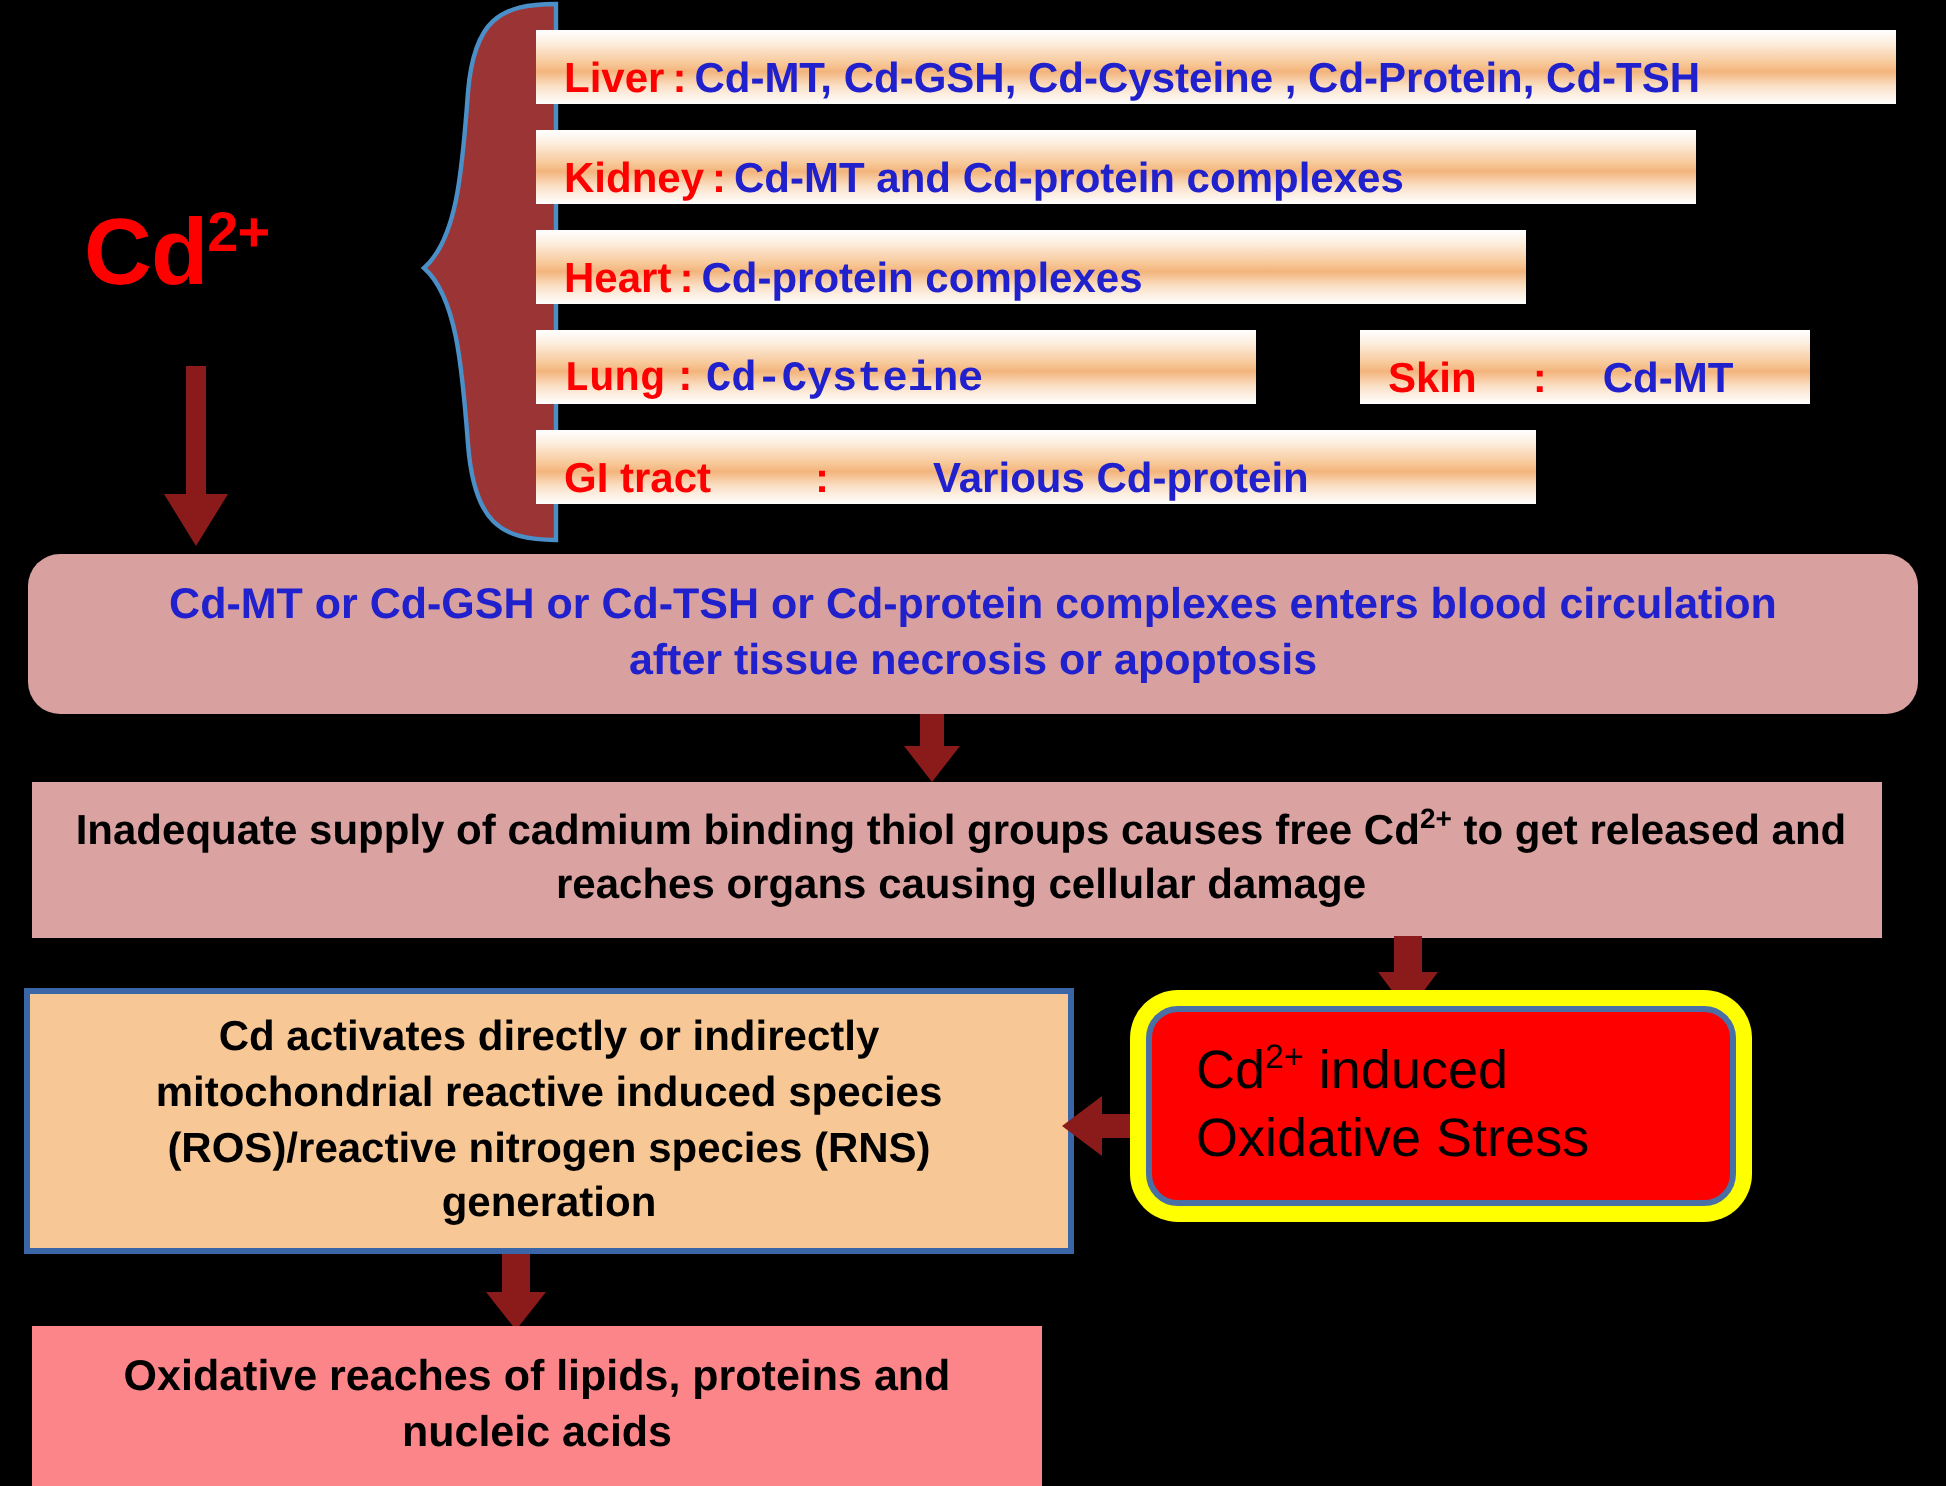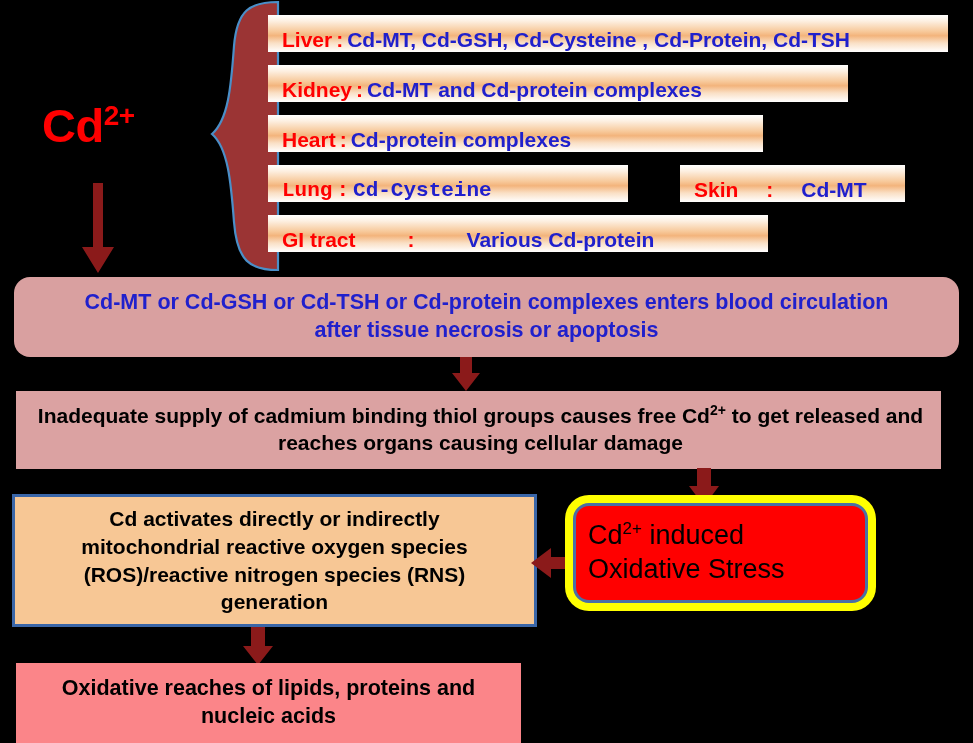--- a/index.html
+++ b/index.html
@@ -116,21 +116,21 @@
     background: #FF0000;
     border: 3px solid #4A6FA5;
     border-radius: 16px;
     box-shadow: 0 0 0 8px #FFFF00;
     color: #000000;
     font-size: 27px;
     font-weight: normal;
     line-height: 1.25;
     justify-content: flex-start;
     text-align: left;
-    padding-left: 12px;
+    padding-left: 22px;
   }
   #box-oxstress sup { font-size: 17px; vertical-align: super; line-height: 0; }
 
   #box-damage {
     left: 16px; top: 663px; width: 505px; height: 80px;
     background: #FB8589;
     color: #000000;
     font-size: 21.5px;
     font-weight: bold;
   }
@@ -218,21 +218,21 @@
 
   <div class="arrow" style="left:684px; top:468px;">
     <svg width="40" height="40" viewBox="0 0 40 40" xmlns="http://www.w3.org/2000/svg">
       <path d="M 13 0 L 27 0 L 27 18 L 35 18 L 20 38 L 5 18 L 13 18 Z" fill="#8B1A1A"></path>
     </svg>
   </div>
 
   <div class="flow-box" id="box-ros">
     <div>
       <span>Cd activates directly or indirectly</span><br>
-      <span>mitochondrial reactive oxygen species</span><br>
+      <span>mitochondrial reactive induced species</span><br>
       <span>(ROS)/reactive nitrogen species (RNS)</span><br>
       <span>generation</span>
     </div>
   </div>
 
   <div class="arrow" style="left:531px; top:546px;">
     <svg width="46" height="34" viewBox="0 0 46 34" xmlns="http://www.w3.org/2000/svg">
       <path d="M 46 11 L 46 23 L 20 23 L 20 32 L 0 17 L 20 2 L 20 11 Z" fill="#8B1A1A"></path>
     </svg>
   </div>

